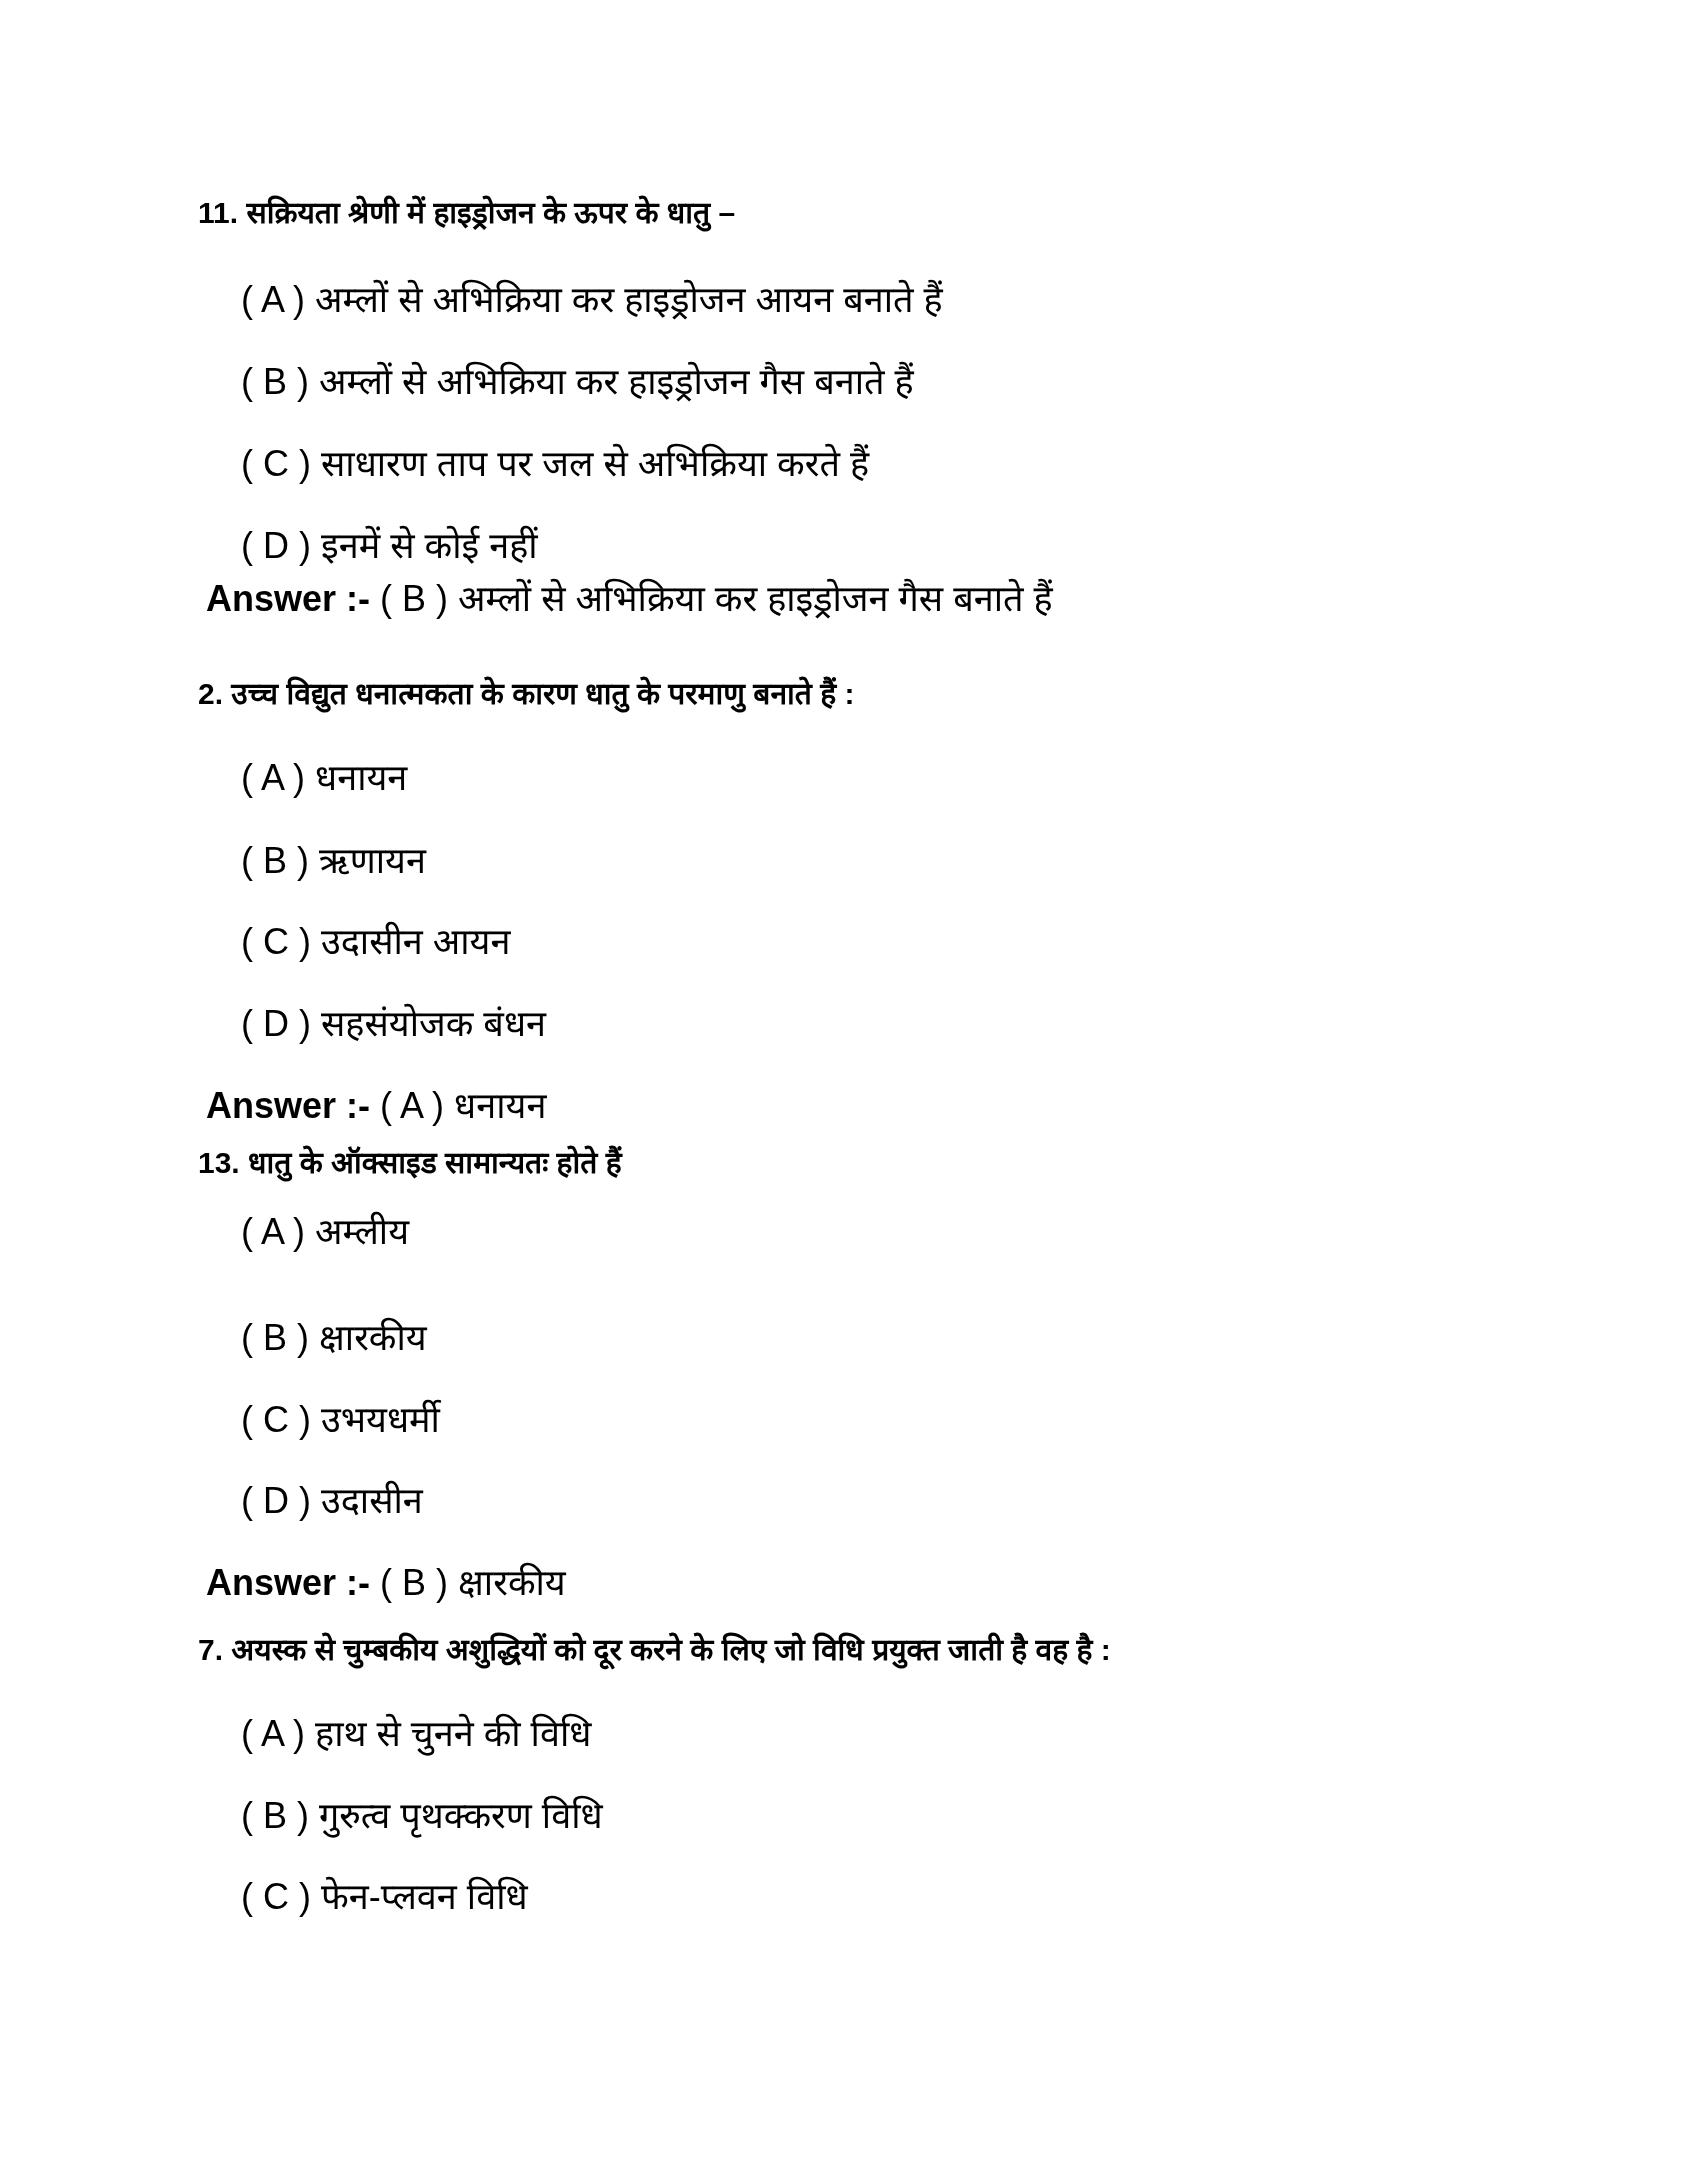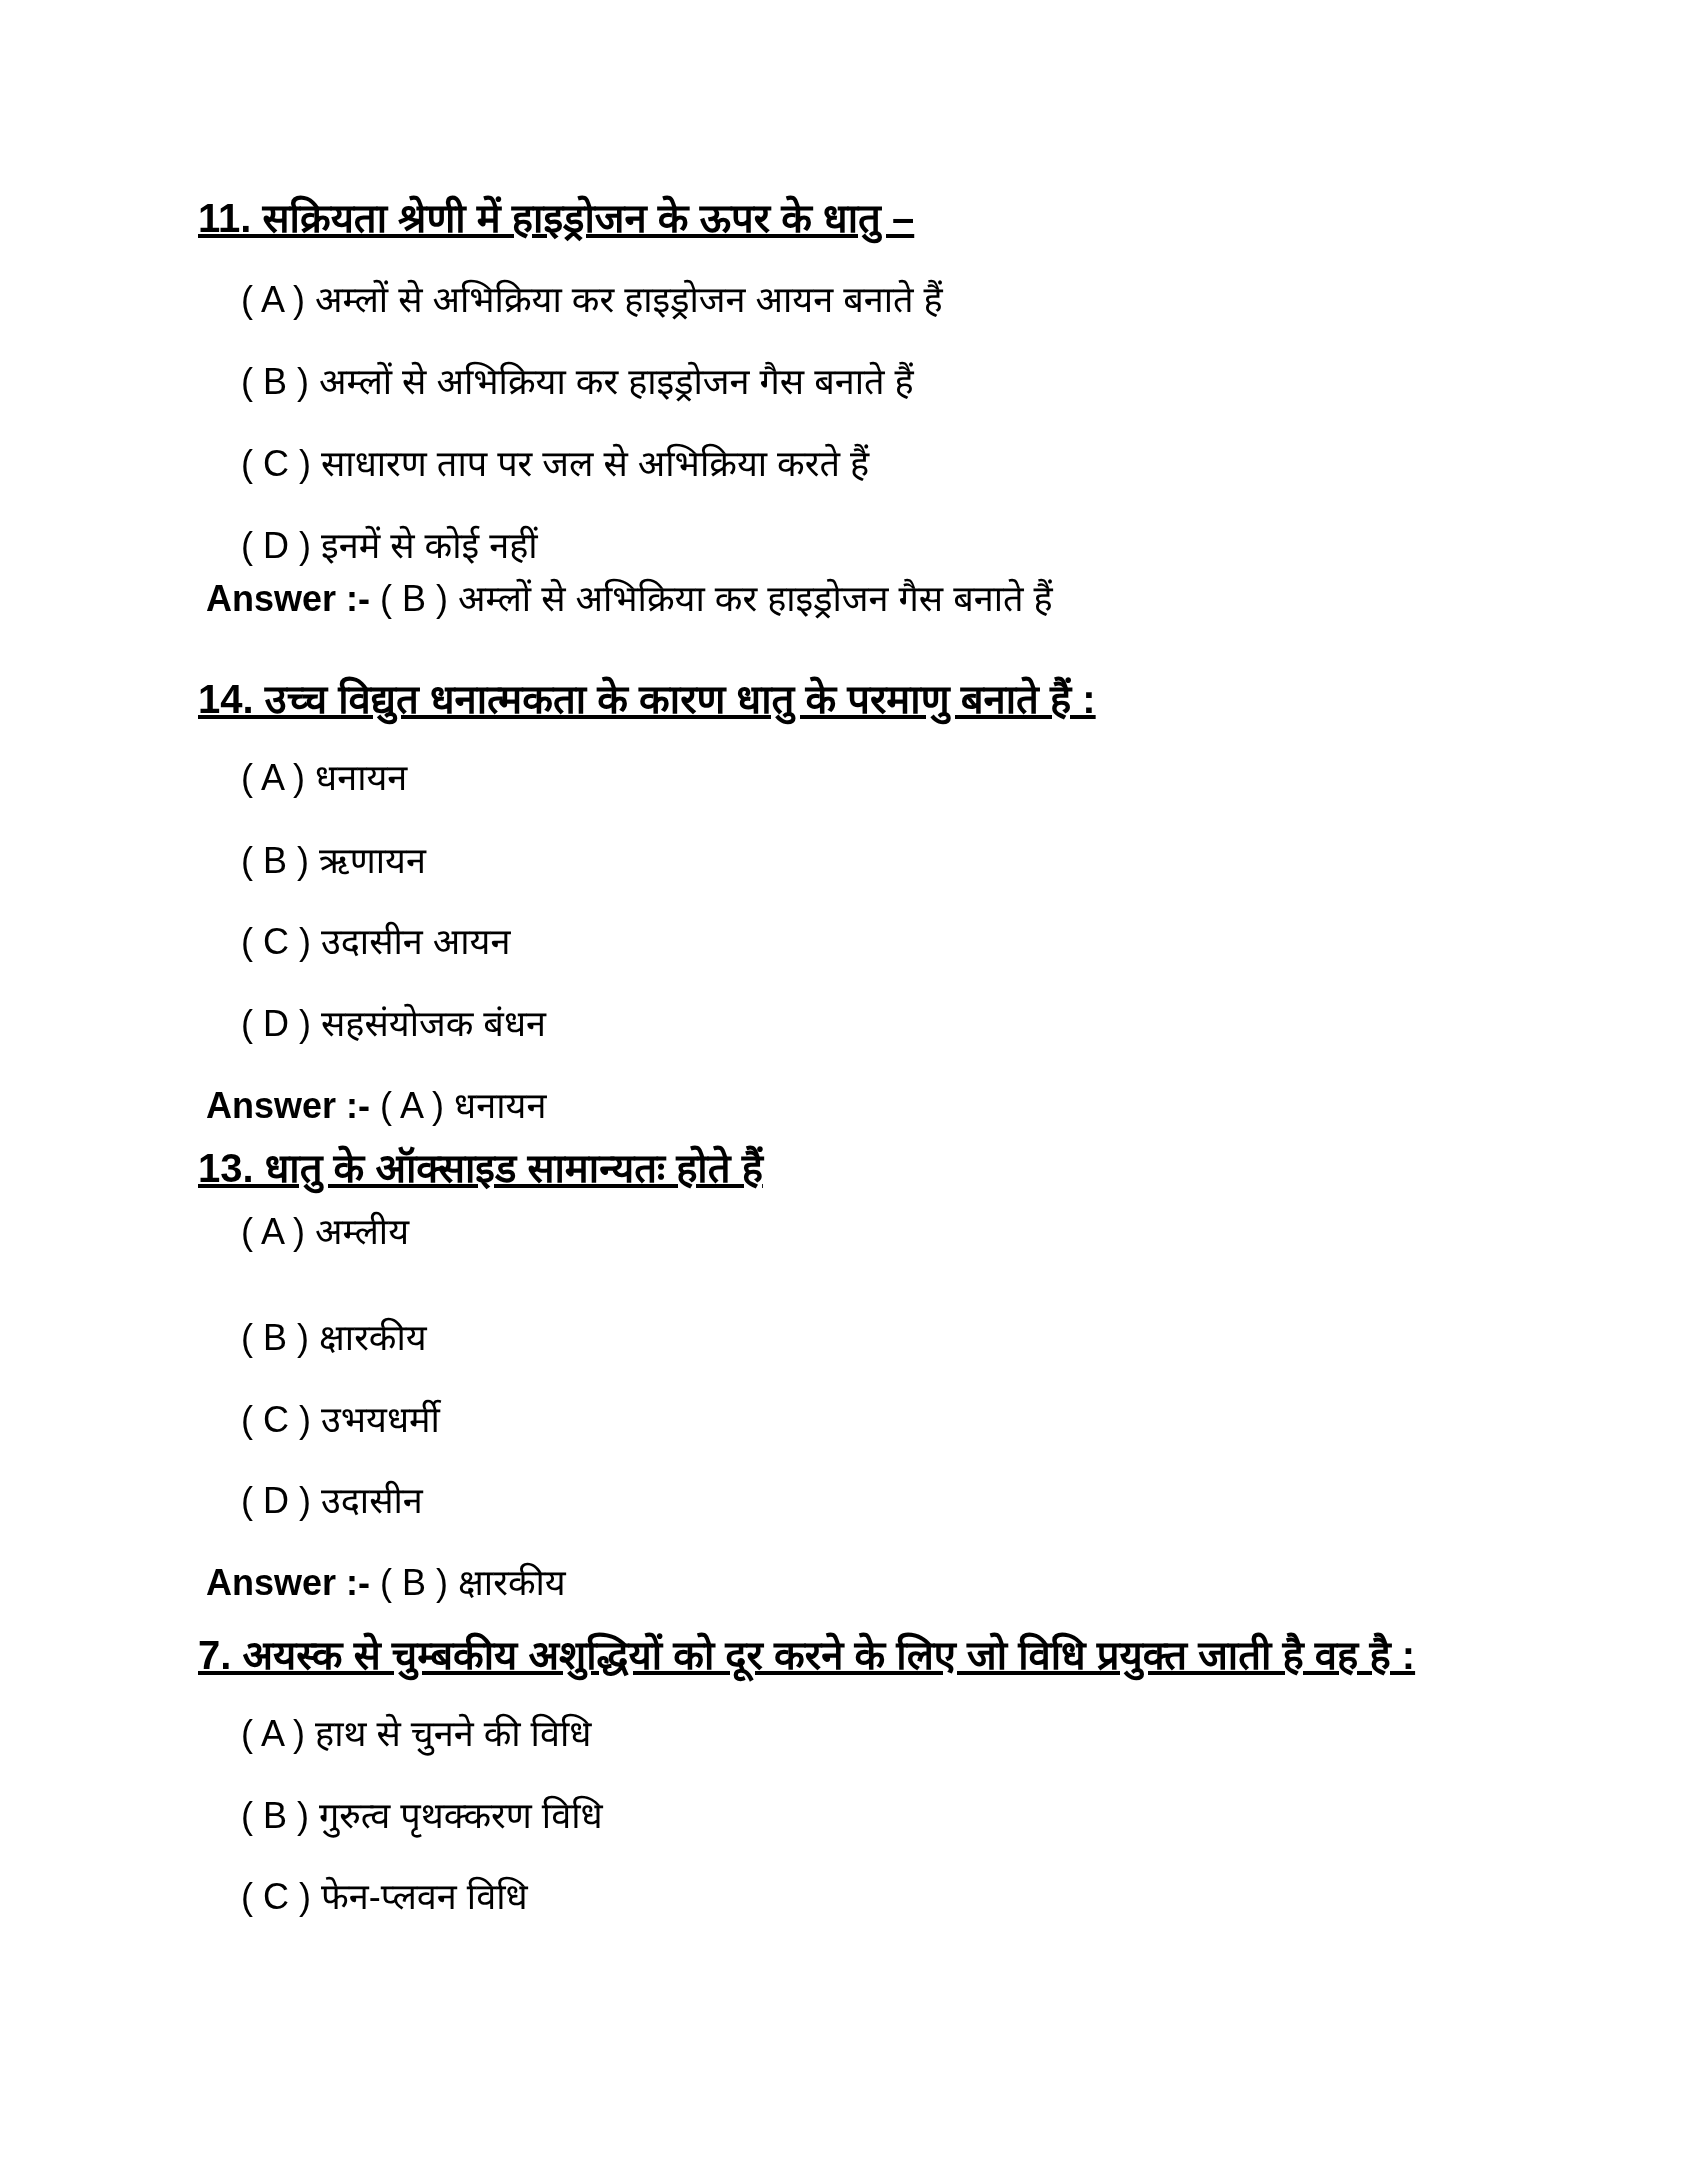--- a/index.html
+++ b/index.html
@@ -1,36 +1,36 @@
 <!DOCTYPE html>
 <html><head>
   <meta charset="utf-8">
   <style>
     html, body { margin: 0; padding: 0; background: #ffffff; }
     body { width: 1683px; height: 2178px; position: relative; overflow: hidden;
            font-family: "Liberation Sans", "DejaVu Sans", sans-serif; color: #000; }
     .line { position: absolute; left: 198px; white-space: nowrap; line-height: 1; }
-    .q { font-size: 40px; font-weight: bold; text-decoration: underline; }
+    .q { font-size: 30px; font-weight: bold; }
     .opt { font-size: 36px; font-weight: normal; margin-left: 43px; }
     .ans { font-size: 36px; left: 206px; }
     .ans .lbl { font-weight: bold; }
   </style>
 </head>
 <body>
 
 <div class="line q" style="top:198px">11. सक्रियता श्रेणी में हाइड्रोजन के ऊपर के धातु –</div>
 <div class="line opt" style="top:282px">( A ) अम्लों से अभिक्रिया कर हाइड्रोजन आयन बनाते हैं</div>
 <div class="line opt" style="top:364px">( B ) अम्लों से अभिक्रिया कर हाइड्रोजन गैस बनाते हैं</div>
 <div class="line opt" style="top:446px">( C ) साधारण ताप पर जल से अभिक्रिया करते हैं</div>
 <div class="line opt" style="top:528px">( D ) इनमें से कोई नहीं</div>
 <div class="line ans" style="top:581px">
   <span class="lbl">Answer :-</span><span> ( B ) अम्लों से अभिक्रिया कर हाइड्रोजन गैस बनाते हैं</span>
 </div>
 
-<div class="line q" style="top:679px">14. उच्च विद्युत धनात्मकता के कारण धातु के परमाणु बनाते हैं :</div>
+<div class="line q" style="top:679px">2. उच्च विद्युत धनात्मकता के कारण धातु के परमाणु बनाते हैं :</div>
 <div class="line opt" style="top:760px">( A ) धनायन</div>
 <div class="line opt" style="top:843px">( B ) ऋणायन</div>
 <div class="line opt" style="top:924px">( C ) उदासीन आयन</div>
 <div class="line opt" style="top:1006px">( D ) सहसंयोजक बंधन</div>
 <div class="line ans" style="top:1088px">
   <span class="lbl">Answer :-</span><span> ( A ) धनायन</span>
 </div>
 
 <div class="line q" style="top:1148px">13. धातु के ऑक्साइड सामान्यतः होते हैं</div>
 <div class="line opt" style="top:1214px">( A ) अम्लीय</div>

